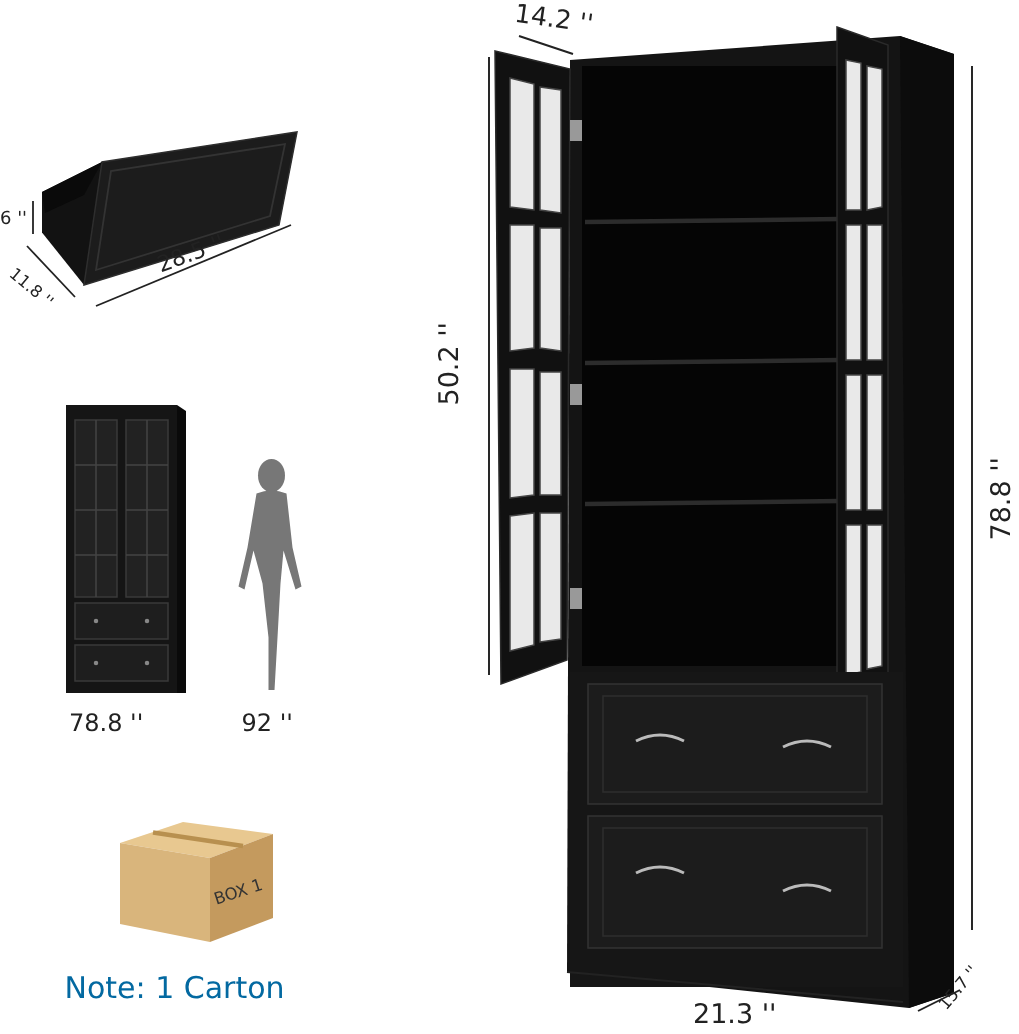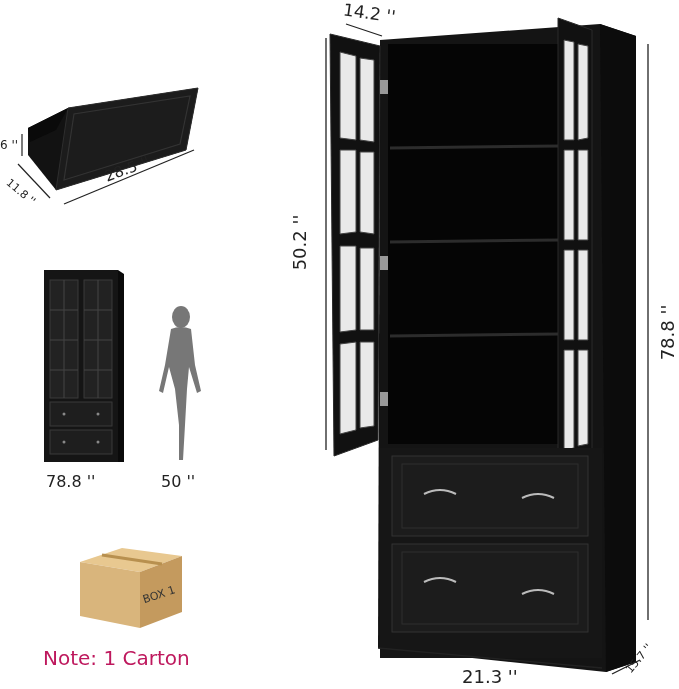--- a/index.html
+++ b/index.html
@@ -1,20 +1,20 @@
 <!DOCTYPE html>
 <html><head>
 <meta charset="utf-8">
 <style>
   html, body { margin: 0; padding: 0; background: #ffffff; }
   body { width: 679px; height: 689px; position: relative; overflow: hidden;
          font-family: "Liberation Sans", sans-serif; color: #222; }
   .abs { position: absolute; }
   .lbl { position: absolute; font-family: "DejaVu Sans", sans-serif; color: #222; white-space: nowrap; }
-  .note { position: absolute; left: 43px; top: 646px; font-size: 20px; font-family: "DejaVu Sans", sans-serif; color: #be185d; }
+  .note { position: absolute; left: 43px; top: 646px; font-size: 20px; font-family: "DejaVu Sans", sans-serif; color: #0369a1; }
   .box-text { font-size: 11px; font-family: "DejaVu Sans", sans-serif; fill: #333; }
 </style>
 </head>
 <body>
 
 <svg class="abs" style="left:0;top:70px" width="220" height="150" viewBox="0 70 220 150">
   <polygon points="28,128 68,108 198,88 186,150 56,190 28,155" fill="#121212"></polygon>
   <polygon points="56,190 186,150 198,88 68,108" fill="#1c1c1c" stroke="#2e2e2e"></polygon>
   <polygon points="64,180 180,144 190,96 74,114" fill="none" stroke="#333" stroke-width="1.2"></polygon>
   <polygon points="28,128 68,108 56,130 30,142" fill="#0a0a0a"></polygon>
@@ -51,21 +51,21 @@
   <circle cx="20" cy="174" r="1.5" fill="#888"></circle>
     <circle cx="54" cy="174" r="1.5" fill="#888"></circle>
 </svg>
 <svg class="abs" style="left:155px;top:305px" width="54" height="160" viewBox="0 0 54 160">
   <g fill="#777">
     <ellipse cx="26" cy="12" rx="9" ry="11"></ellipse>
     <path d="M16,24 Q26,20 36,24 L40,60 L46,86 L42,88 L34,62 L32,84 L30,120 L28,155 L24,155 L24,120 L20,84 L14,62 L8,88 L4,86 L10,60 Z"></path>
   </g>
 </svg>
 <div class="lbl" style="left:46px;top:472px;font-size:16px">78.8 ''</div>
-<div class="lbl" style="left:161px;top:472px;font-size:16px">50 ''</div>
+<div class="lbl" style="left:161px;top:472px;font-size:16px">92 ''</div>
 
 <svg class="abs" style="left:78px;top:542px" width="106" height="88" viewBox="0 0 106 88">
   <polygon points="2,20 44,6 104,14 62,30" fill="#e8c890"></polygon>
   <polygon points="2,20 62,30 62,86 2,74" fill="#d9b57c"></polygon>
   <polygon points="62,30 104,14 104,70 62,86" fill="#c49a5e"></polygon>
   <line x1="24" y1="13" x2="84" y2="22" stroke="#b8904f" stroke-width="3"></line>
   <text class="box-text" x="82" y="56" text-anchor="middle" transform="rotate(-18 82 56)">BOX 1</text>
 </svg>
 <div class="note">Note: 1 Carton</div>
 

